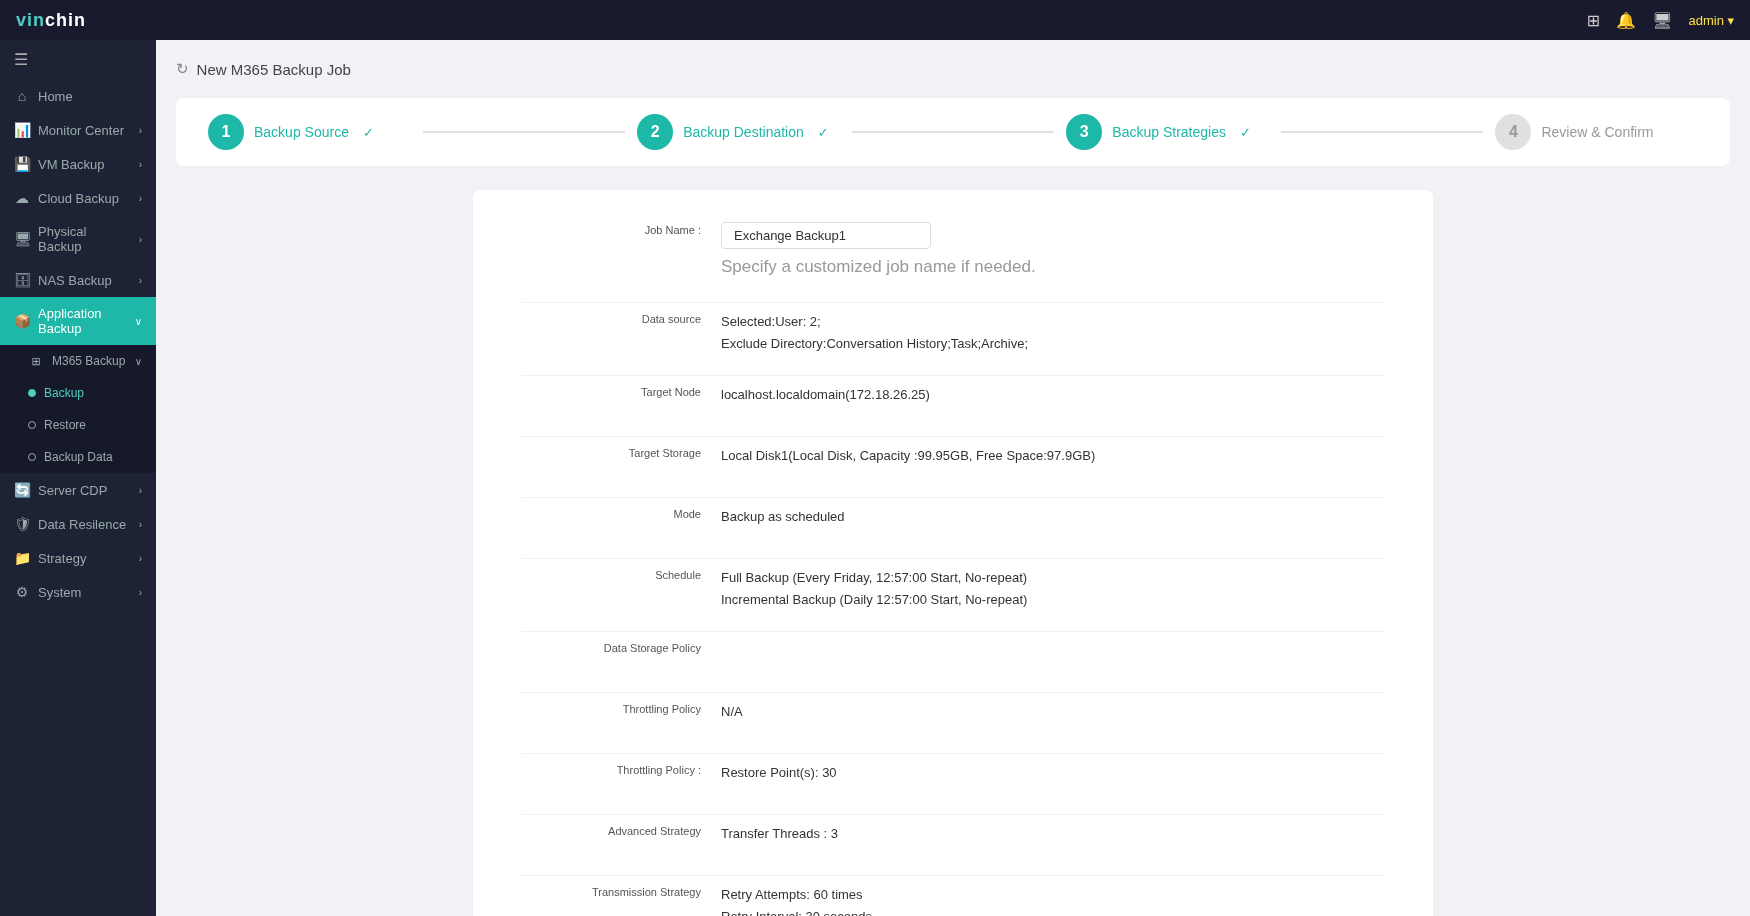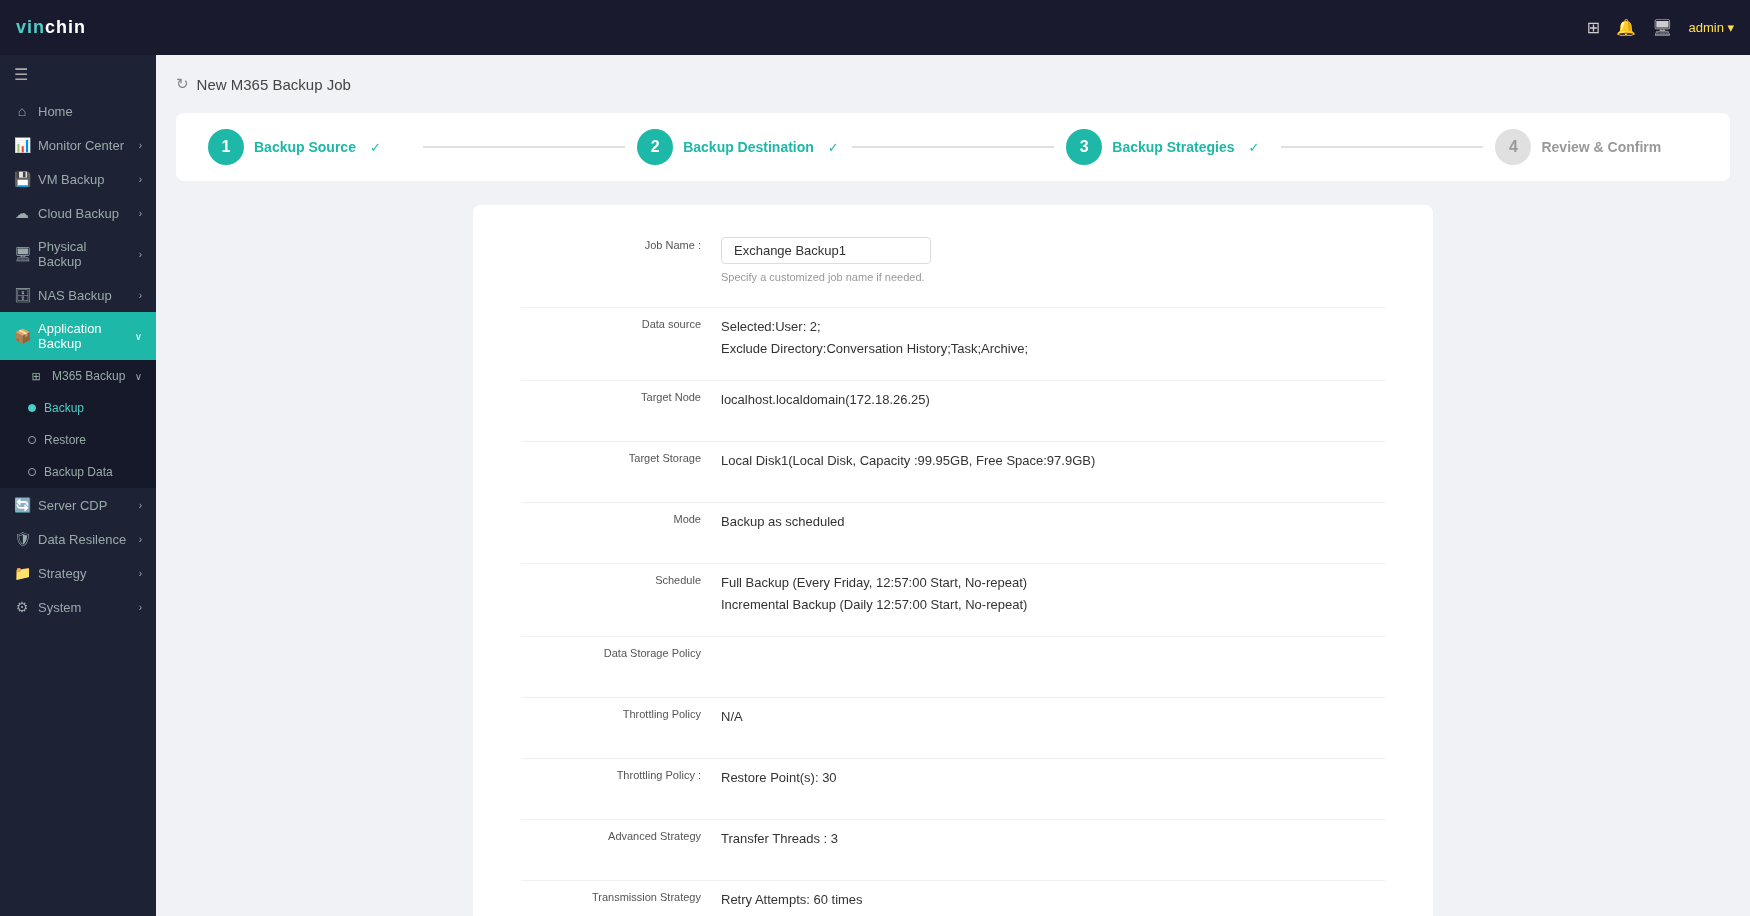--- a/index.html
+++ b/index.html
@@ -1,21 +1,21 @@
 <!DOCTYPE html>
 <html><head>
   <meta charset="utf-8">
   <style>
     * { box-sizing: border-box; margin: 0; padding: 0; }
     body { font-family: 'Segoe UI', Arial, sans-serif; background: #f0f2f5; color: #333; font-size: 13px; display: flex; flex-direction: column; height: 100vh; overflow: hidden; }
 
     
     .top-nav {
       background: #1a1a2e;
-      height: 55px;
+      height: 40px;
       display: flex;
       align-items: center;
       justify-content: space-between;
       padding: 0 16px;
       flex-shrink: 0;
     }
     .top-nav-logo {
       color: #fff;
       font-size: 18px;
       font-weight: bold;
@@ -111,21 +111,21 @@
       align-items: center;
       justify-content: center;
       font-size: 16px;
       font-weight: bold;
       flex-shrink: 0;
     }
     .step-circle.completed { background: #1db8a8; color: #fff; }
     .step-circle.inactive { background: #e0e0e0; color: #999; }
     .step-label {
       font-size: 14px;
-      font-weight: 700;
+      font-weight: 400;
     }
     .step-label.completed { color: #1db8a8; }
     .step-label.inactive { color: #999; }
     .step-check { color: #1db8a8; margin-left: 4px; }
     .step-divider {
       flex: 1;
       height: 2px;
       background: #e0e0e0;
       margin: 0 12px;
     }
@@ -164,21 +164,21 @@
       border: 1px solid #ddd;
       border-radius: 4px;
       padding: 5px 12px;
       font-size: 13px;
       width: 210px;
       color: #333;
       background: #fff;
       outline: none;
     }
     .job-name-hint {
-      font-size: 11px;
+      font-size: 17px;
       color: #999;
       margin-top: 4px;
     }
 
     .divider-line {
       border: none;
       border-top: 1px solid #f0f0f0;
       margin: 8px 0;
     }
   </style>

